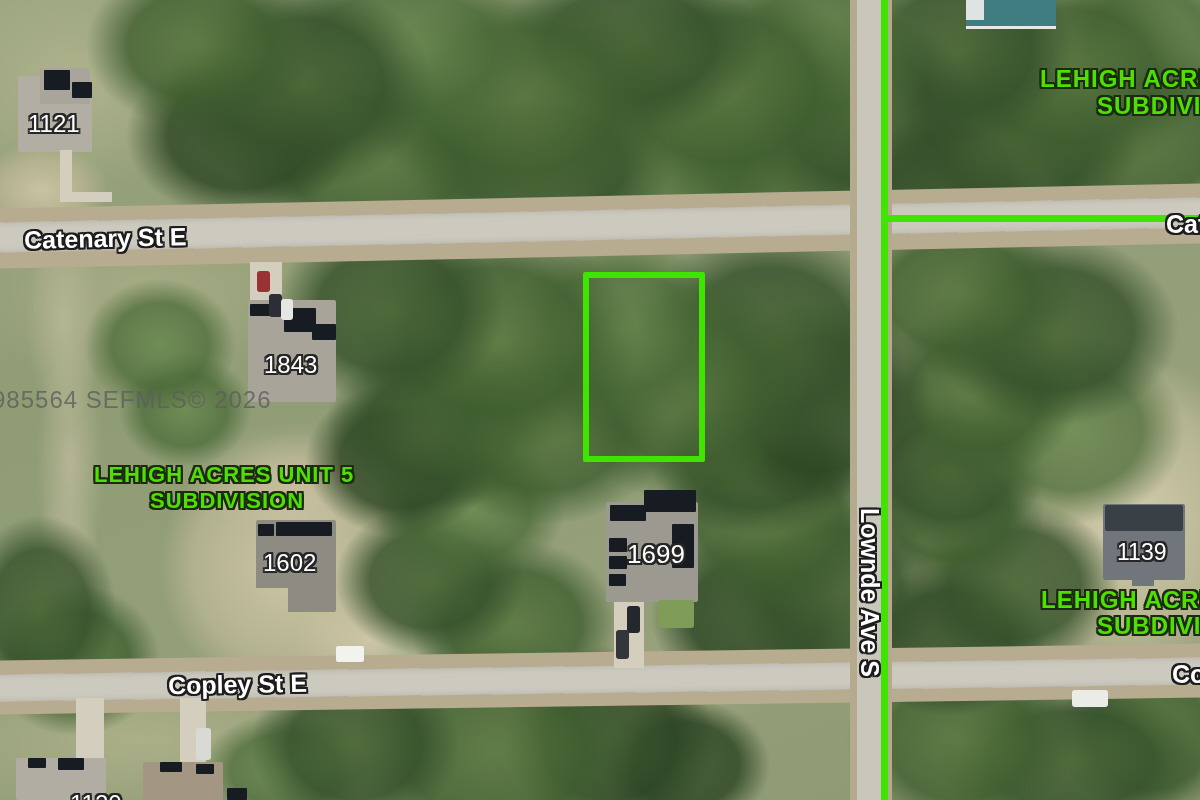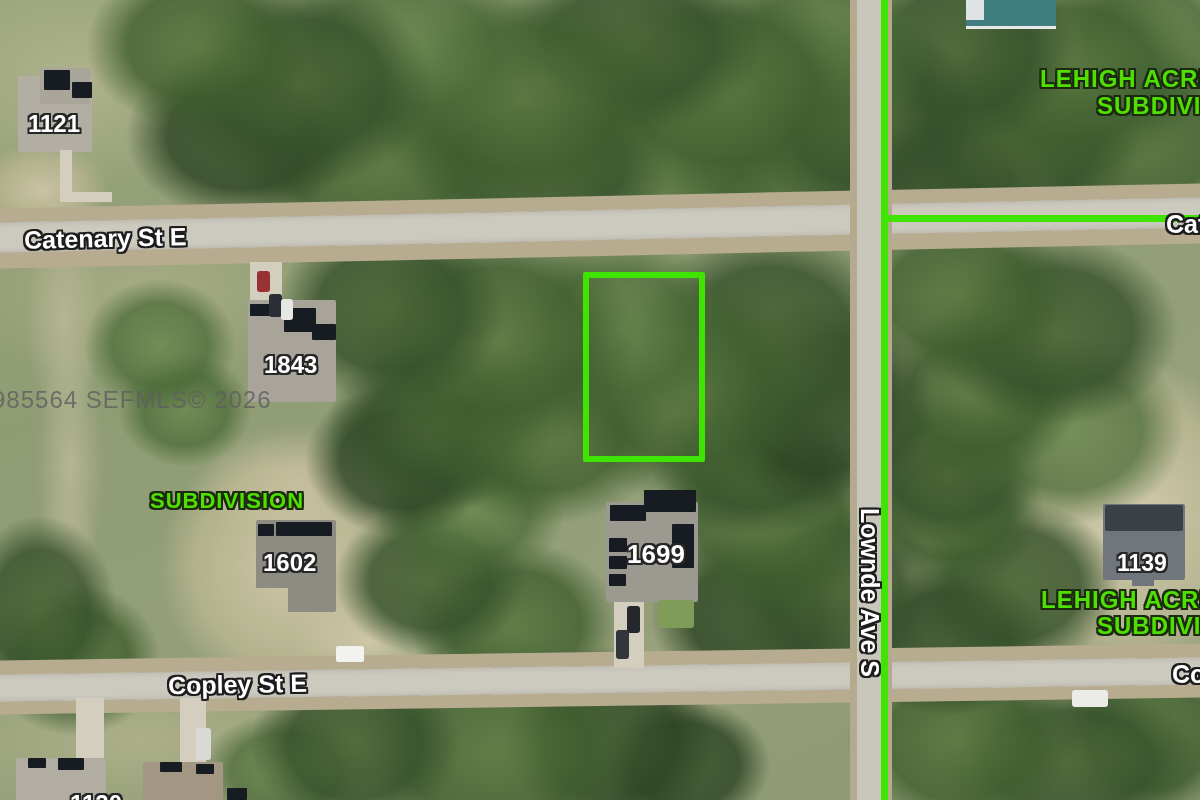--- a/index.html
+++ b/index.html
@@ -85,21 +85,21 @@
   .road-v{background:#b5aa8e;}
   .asphalt-v{position:absolute;left:7px;top:0;width:26px;height:100%;background:#c9c6bc;}
   .green-line{background:var(--annotation-green,#3FE400);}
   #lot-outline{left:583px;top:272px;width:122px;height:190px;box-sizing:border-box;
     border:6px solid var(--annotation-green,#3FE400);border-radius:2px;}
   .roof{border-radius:2px;}
   .dark{background:#161c21;border-radius:1px;}
   .drive{background:#d4cebe;}
   .street-label{color:var(--label-white,#fff);font-weight:bold;font-size:25px;white-space:nowrap;
     text-shadow:-2px -2px 0 #1d1d1d,0 -2px 0 #1d1d1d,2px -2px 0 #1d1d1d,-2px 0 0 #1d1d1d,2px 0 0 #1d1d1d,-2px 2px 0 #1d1d1d,0 2px 0 #1d1d1d,2px 2px 0 #1d1d1d;}
-  .lot-num{color:var(--label-white,#fff);font-weight:bold;font-size:24px;white-space:nowrap;
+  .lot-num{color:var(--label-white,#fff);font-weight:normal;font-size:24px;white-space:nowrap;
     text-shadow:-2px -2px 0 #262626,0 -2px 0 #262626,2px -2px 0 #262626,-2px 0 0 #262626,2px 0 0 #262626,-2px 2px 0 #262626,0 2px 0 #262626,2px 2px 0 #262626;}
   .green-label{color:var(--text-green,#4FDF00);font-weight:bold;font-size:24px;letter-spacing:1px;white-space:nowrap;
     text-shadow:-2px -2px 0 #1c2b10,0 -2px 0 #1c2b10,2px -2px 0 #1c2b10,-2px 0 0 #1c2b10,2px 0 0 #1c2b10,-2px 2px 0 #1c2b10,0 2px 0 #1c2b10,2px 2px 0 #1c2b10;}
   #watermark{color:var(--watermark-gray,#5E5E5E);opacity:.78;font-size:24px;letter-spacing:1px;white-space:nowrap;z-index:60;}
   .z10{z-index:10}.z20{z-index:20}.z30{z-index:30}.z40{z-index:40}
 </style>
 </head>
 <body>
 
 <div id="stage">
@@ -195,23 +195,24 @@
   <div class="abs street-label z40" style="left:24px;top:224px;transform:rotate(-1.3deg);">Catenary St E</div>
   <div class="abs street-label z40" style="left:1166px;top:210px;">Catenary St E</div>
   <div class="abs street-label z40" style="left:168px;top:670px;transform:rotate(-1deg);">Copley St E</div>
   <div class="abs street-label z40" style="left:1172px;top:660px;">Copley St E</div>
   <div class="abs street-label z40" style="left:884px;top:508px;transform:rotate(90deg);transform-origin:top left;">Lownde Ave S</div>
 
   <div class="abs lot-num z40" style="left:28px;top:110px;">1121</div>
   <div class="abs lot-num z40" style="left:264px;top:351px;">1843</div>
   <div class="abs lot-num z40" style="left:263px;top:549px;">1602</div>
   <div class="abs lot-num z40" style="left:627px;top:539px;font-size:26px;">1699</div>
-  <div class="abs lot-num z40" style="left:1117px;top:539px;font-size:23px;margin-top:11px;">1139</div>
+  <div class="abs lot-num z40" style="left:1117px;top:539px;font-size:23px;">1139</div>
   <div class="abs lot-num z40" style="left:70px;top:790px;">1120</div>
 
+  <div class="abs green-label z40" style="left:94px;top:462px;font-size:22px;">LEHIGH ACRES UNIT 5</div>
   <div class="abs green-label z40" style="left:150px;top:488px;font-size:22px;">SUBDIVISION</div>
   <div class="abs green-label z40" style="left:1040px;top:65px;">LEHIGH ACRES</div>
   <div class="abs green-label z40" style="left:1097px;top:92px;">SUBDIVISION</div>
   <div class="abs green-label z40" style="left:1041px;top:586px;">LEHIGH ACRES</div>
   <div class="abs green-label z40" style="left:1097px;top:612px;">SUBDIVISION</div>
 
   <div id="watermark" class="abs" style="left:-8px;top:386px;">985564  SEFMLS© 2026</div>
 
 </div>
 

